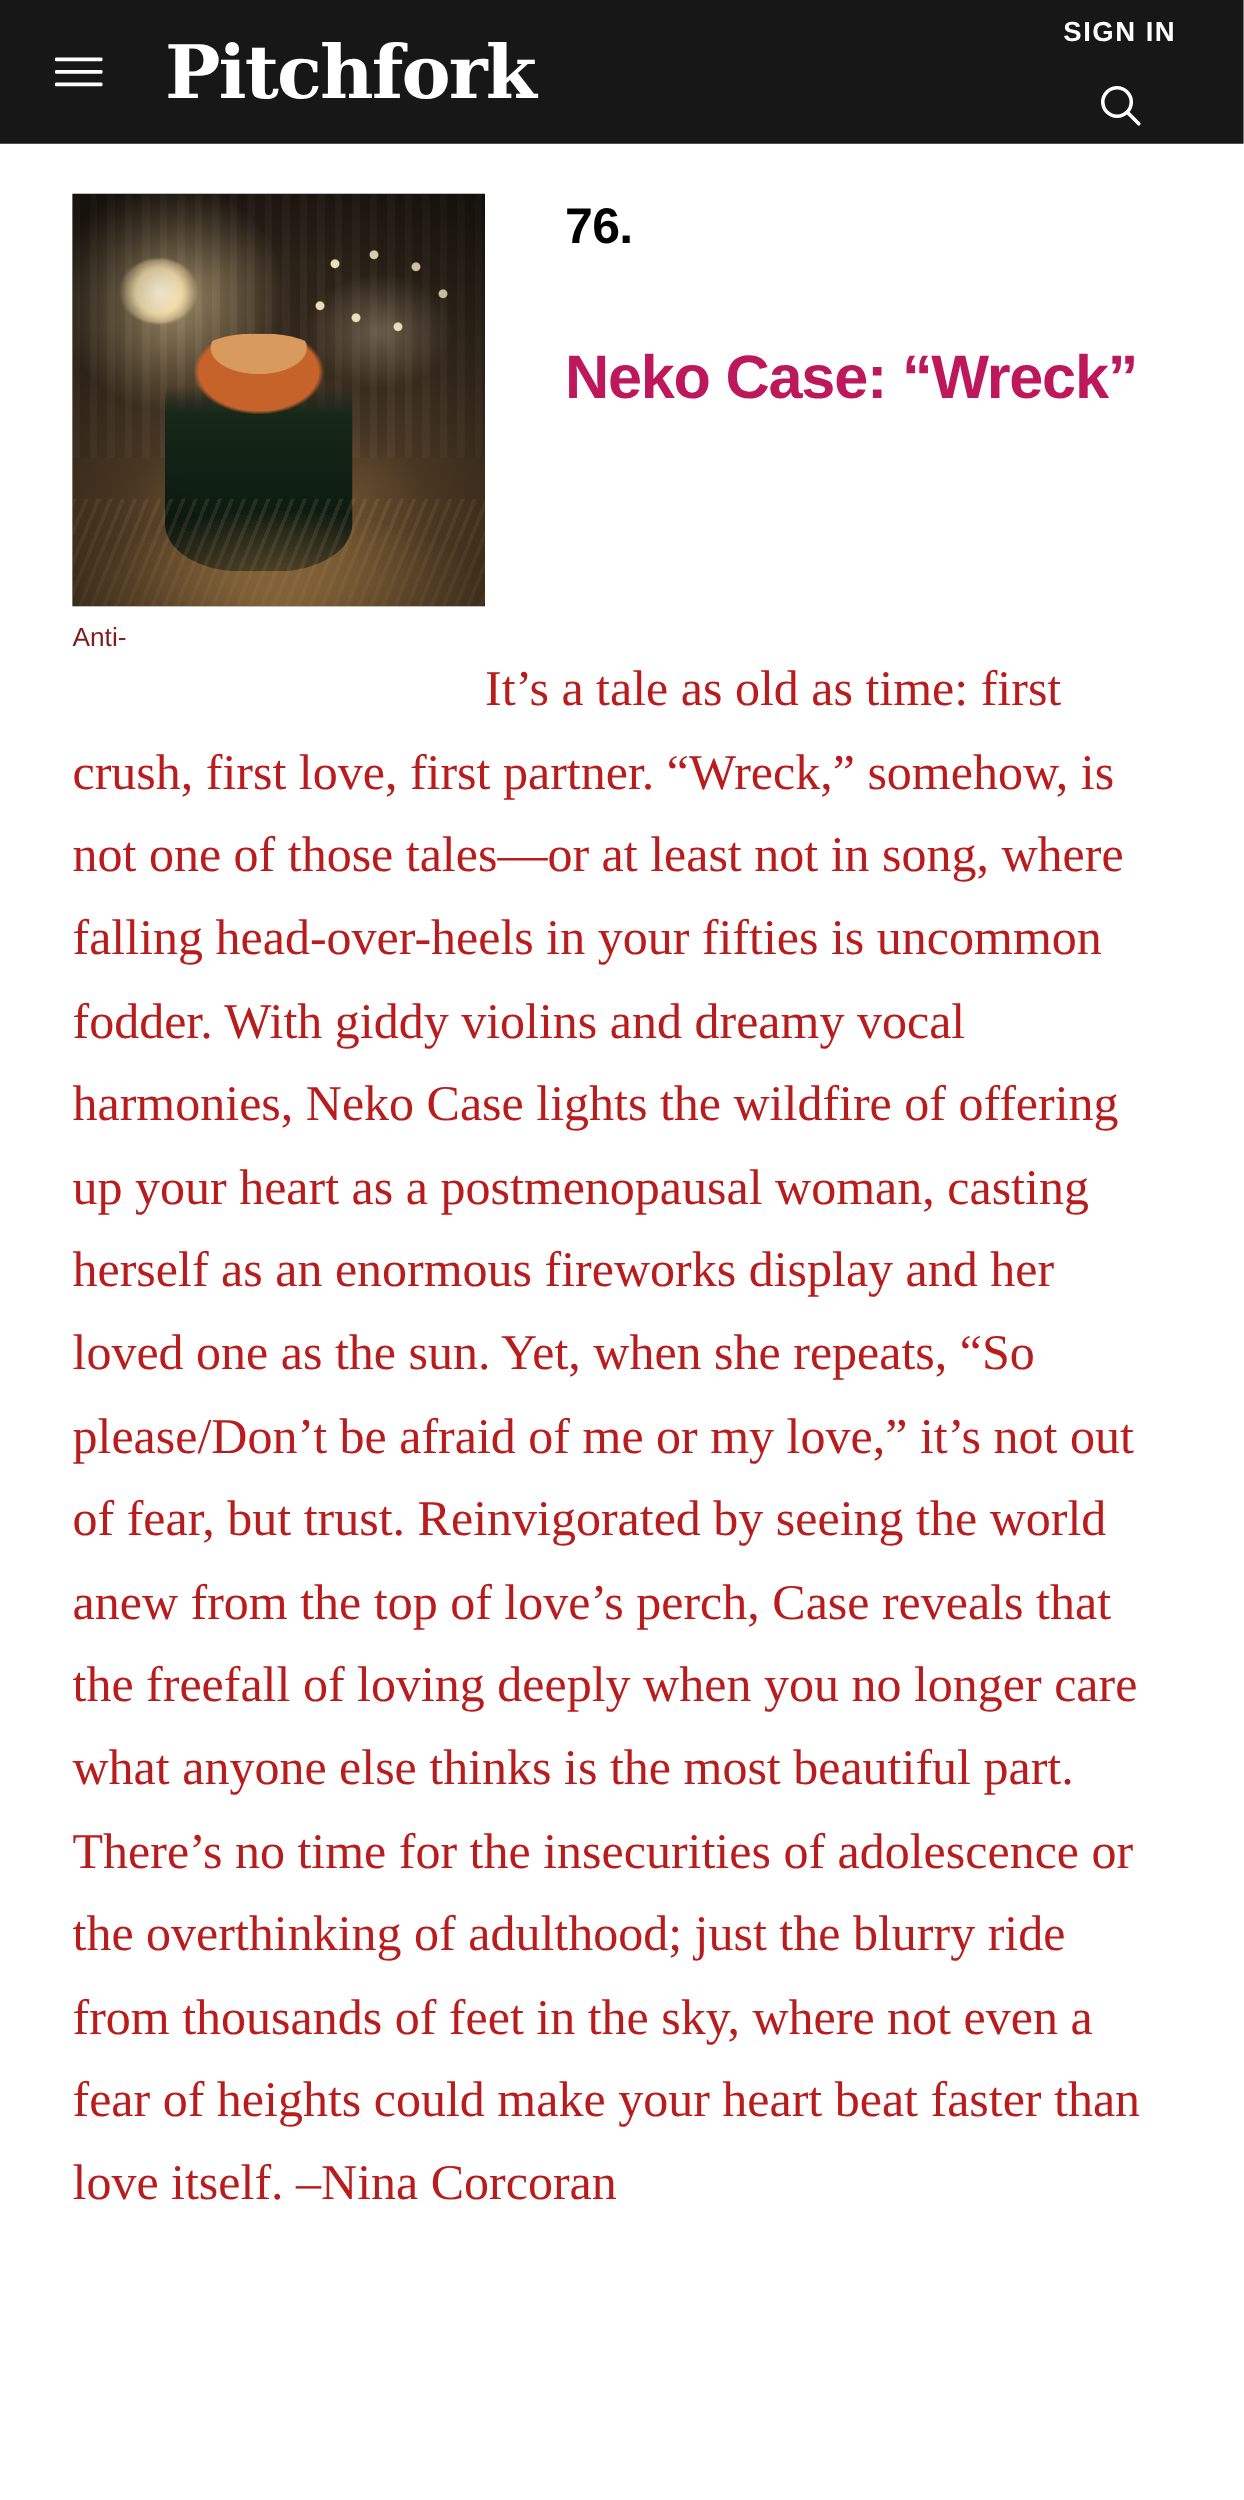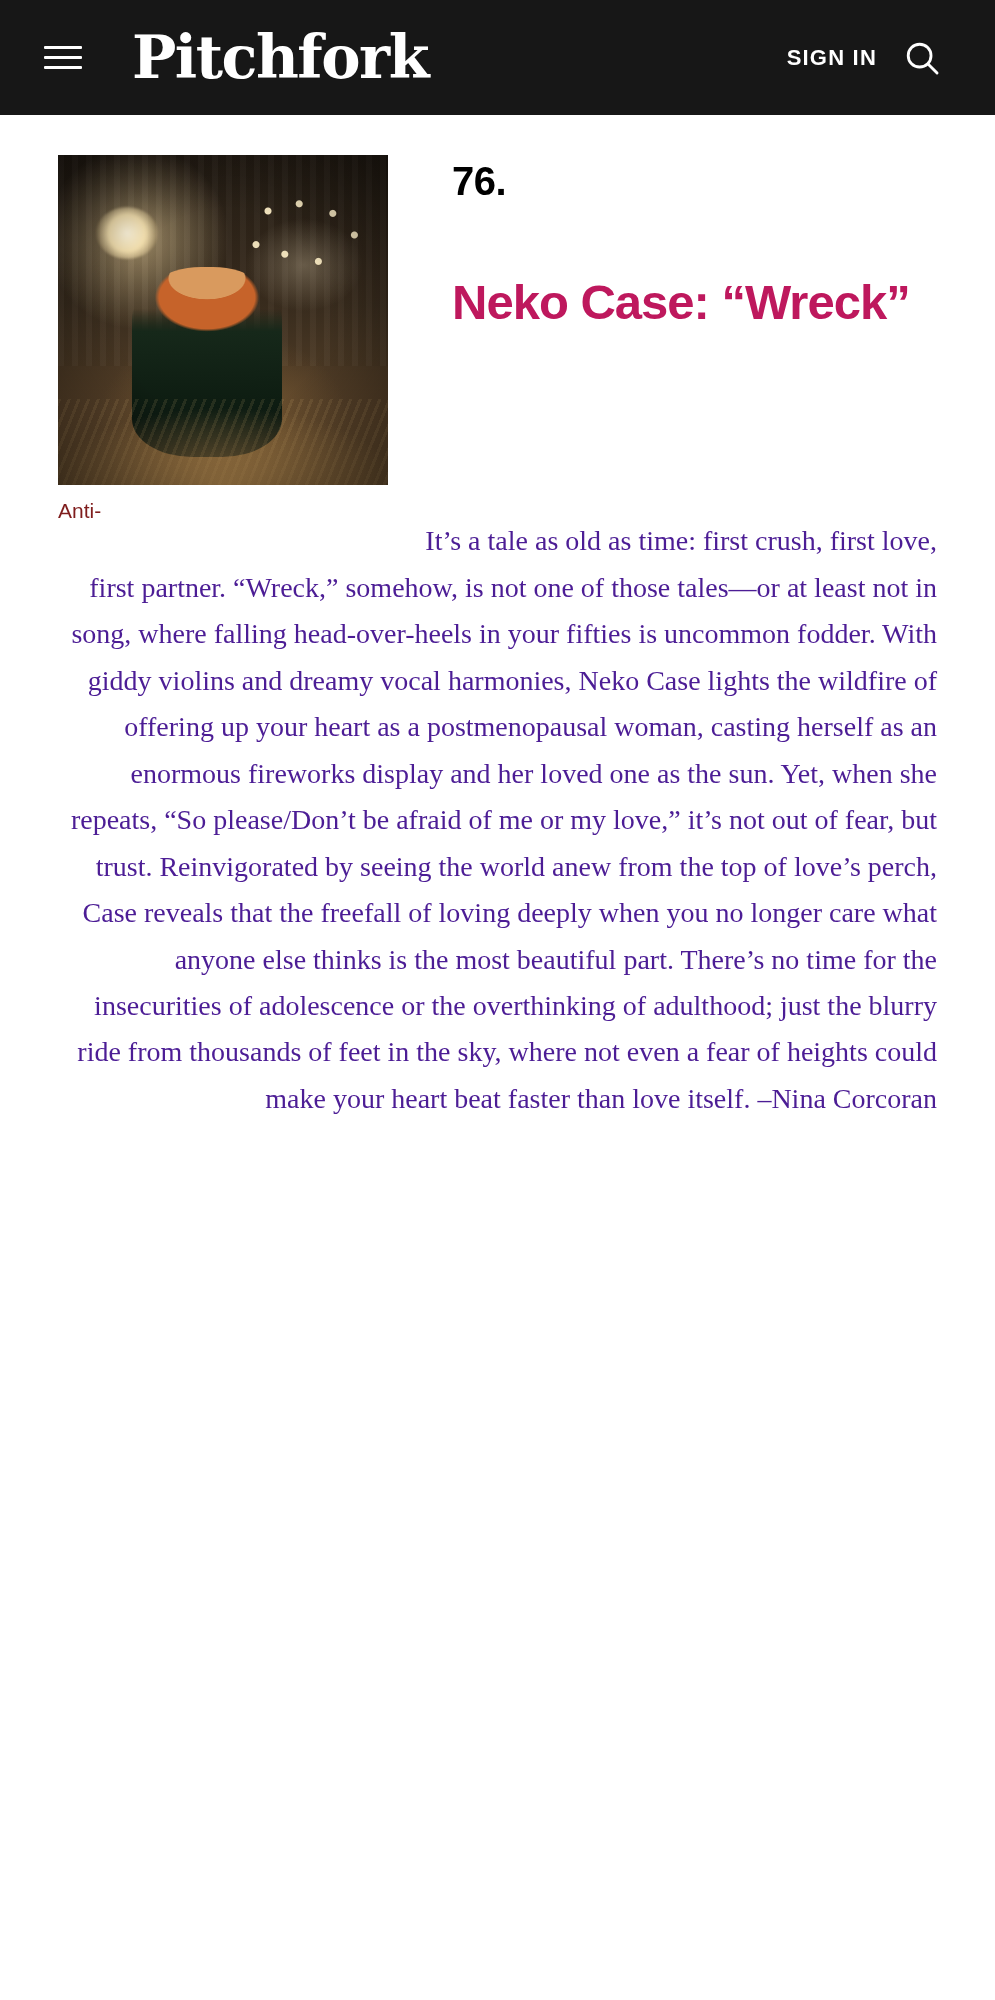--- a/index.html
+++ b/index.html
@@ -52,20 +52,21 @@
     line-height: 1;
     user-select: none;
     white-space: nowrap;
   }
   .header-right {
     margin-left: auto;
     display: flex;
     align-items: center;
     gap: 26px;
     padding-right: 22px;
+    flex-direction: column;
   }
   .signin {
     color: #ffffff;
     font-size: 22px;
     font-weight: 700;
     letter-spacing: 1.2px;
     text-transform: uppercase;
     cursor: pointer;
     white-space: nowrap;
   }
@@ -185,25 +186,25 @@
     font-size: 49px;
     line-height: 1.22;
     letter-spacing: -1px;
     color: #be185d;
     margin: 0;
   }
 
   
   .body-copy {
     font-family: "Liberation Serif", serif;
-    font-size: 28px;
+    font-size: 40px;
     line-height: 1.66;
-    color: #4c1d95;
+    color: #b91c1c;
     margin: 0;
-    text-align: right;
+    text-align: left;
   }
   .body-copy .spacer-indent {
     display: inline-block;
     width: 330px;
     height: 1px;
   }
   .copy-wrap { margin-top: -6px; }
 </style>
 </head>
 <body>

